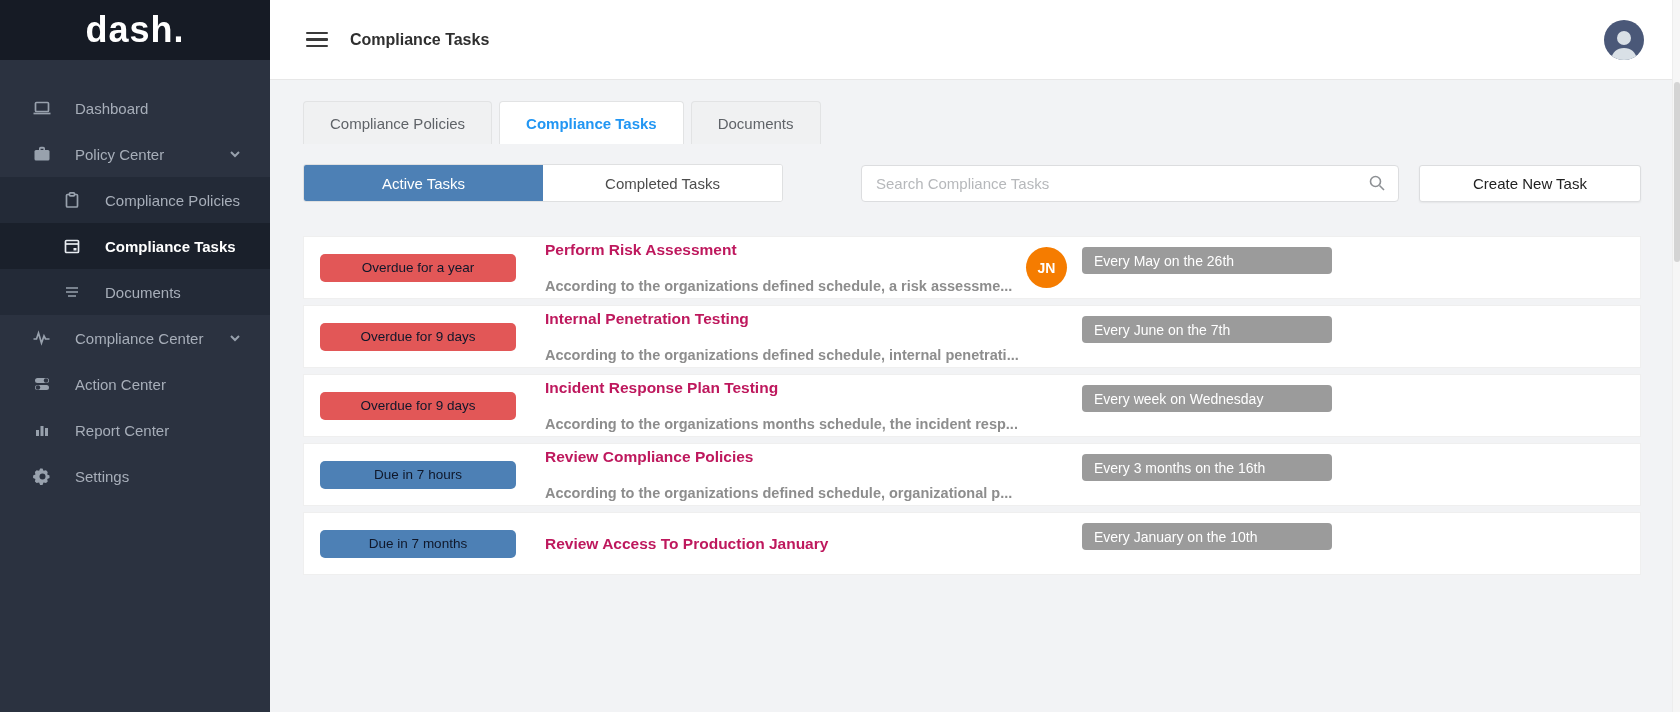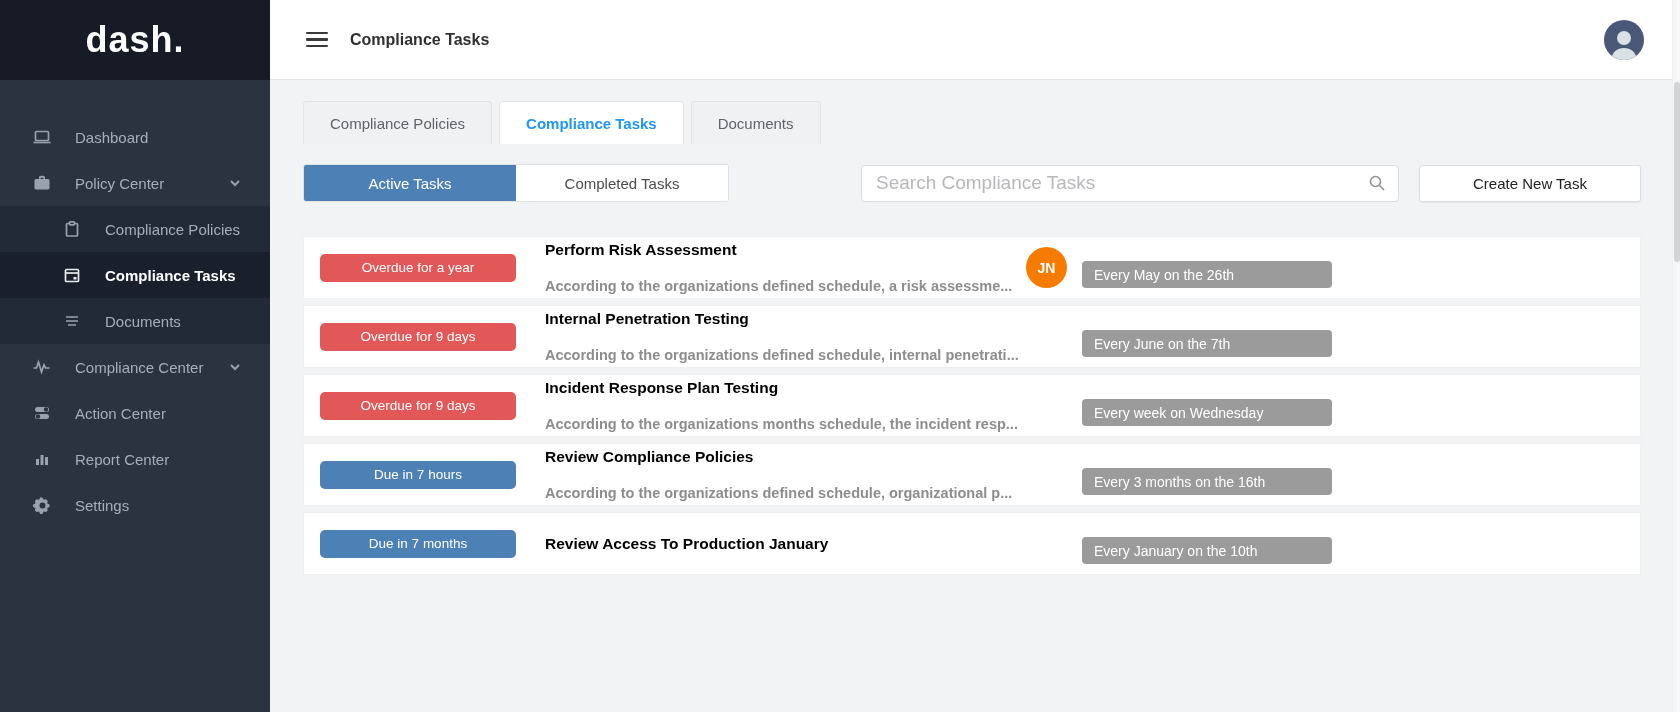--- a/index.html
+++ b/index.html
@@ -9,27 +9,27 @@
     background:#f2f3f5;
     position:relative;
   }
 
   
   .sidebar {
     position:absolute; left:0; top:0; width:270px; height:712px;
     background:#2b3240; z-index:5;
   }
   .logo-block {
-    height:80px; background:#161b25; display:flex;
+    height:60px; background:#161b25; display:flex;
     align-items:center; justify-content:center;
   }
   .logo-text {
     color:#ffffff; font-size:36px; font-weight:bold; letter-spacing:1px;
   }
-  .nav { padding-top:34px; }
+  .nav { padding-top:25px; }
   .nav-item {
     height:46px; display:flex; align-items:center;
     padding-left:32px; cursor:pointer; color:#a7aeb9; font-size:15px;
     position:relative;
   }
   .nav-item .icn { width:20px; height:20px; margin-right:23px; display:flex; align-items:center; justify-content:center; }
   .nav-item .chev { position:absolute; right:28px; top:16px; }
   .submenu { background:#232a37; }
   .submenu .nav-item { padding-left:62px; }
   .nav-item.active { background:#1a202b; color:#ffffff; font-weight:bold; }
@@ -59,58 +59,58 @@
   .tab {
     height:43px; padding:0 26px; display:flex; align-items:center;
     background:#f0f1f2; border:1px solid #e2e3e4; border-bottom:none;
     border-radius:4px 4px 0 0; font-size:15px; color:#5f6368; cursor:pointer;
   }
   .tab.active { background:#ffffff; color:#2196f3; font-weight:bold; }
 
   .filter-row { display:flex; align-items:center; margin-top:20px; }
   .toggle-group { display:flex; border:1px solid #dfe0e1; border-radius:3px; overflow:hidden; background:#fff; }
   .toggle-btn {
-    width:212px; height:36px; display:flex; align-items:center; justify-content:center;
+    width:239px; height:36px; display:flex; align-items:center; justify-content:center;
     font-size:15px; cursor:pointer; color:#4d4d4d; background:#ffffff;
   }
   .toggle-btn.on { background:#4d80b5; color:#ffffff; }
 
   .search-wrap {
     margin-left:auto; width:538px; height:37px; background:#ffffff;
     border:1px solid #dcdddf; border-radius:4px; display:flex; align-items:center;
     padding:0 12px 0 14px; margin-right:20px;
   }
   .search-wrap input {
-    border:none; outline:none; flex:1; font-size:19px; color:#c2410c;
+    border:none; outline:none; flex:1; font-size:15px; color:#c2410c;
     font-family:"Liberation Sans", sans-serif; background:transparent;
   }
   .search-wrap input::placeholder { color:#b6b8bb; }
 
   .create-btn {
     width:222px; height:37px; background:#ffffff; border:1px solid #dcdddf;
     border-radius:3px; font-size:15px; color:#222; cursor:pointer;
     font-family:"Liberation Sans", sans-serif; box-shadow:0 1px 2px rgba(0,0,0,0.06);
   }
 
   
   .task-list { margin-top:34px; }
   .task-row {
     display:flex; align-items:center; height:63px; background:#ffffff;
     margin-bottom:6px; padding:0 16px; border:1px solid #efefef; cursor:pointer;
   }
   .status-badge {
-    width:196px; min-width:196px; height:28px; border-radius:5px; color:#ffffff;
+    width:196px; min-width:196px; height:28px; border-radius:5px; color:#0f172a;
     font-size:13.5px; display:flex; align-items:center; justify-content:center;
   }
   .t-overdue { background:#e25757; }
   .t-due     { background:#4d80b5; }
   .task-main { margin-left:29px; flex:1; min-width:0; overflow:hidden; }
-  .task-title { font-size:15.5px; font-weight:bold; color:#000000; white-space:nowrap; }
+  .task-title { font-size:15.5px; font-weight:bold; color:#be185d; white-space:nowrap; }
   .task-desc  { font-size:14.5px; color:#8d8d8d; margin-top:19px; white-space:nowrap;font-weight:bold; }
-  .task-right { display:flex; align-items:flex-end; }
+  .task-right { display:flex; align-items:flex-start; }
   .avatar-slot { width:41px; height:41px; margin-right:15px; }
   .assignee {
     width:100%; height:100%; border-radius:50%; background:#f57c00;
     color:#ffffff; font-size:14px; font-weight:bold;
     display:flex; align-items:center; justify-content:center;
   }
   .schedule-badge {
     width:250px; min-width:250px; height:27px; background:#9b9b9b; border-radius:4px;
     color:#ffffff; font-size:14px; display:flex; align-items:center; padding:4px 12px;
     white-space:nowrap; overflow:hidden;

